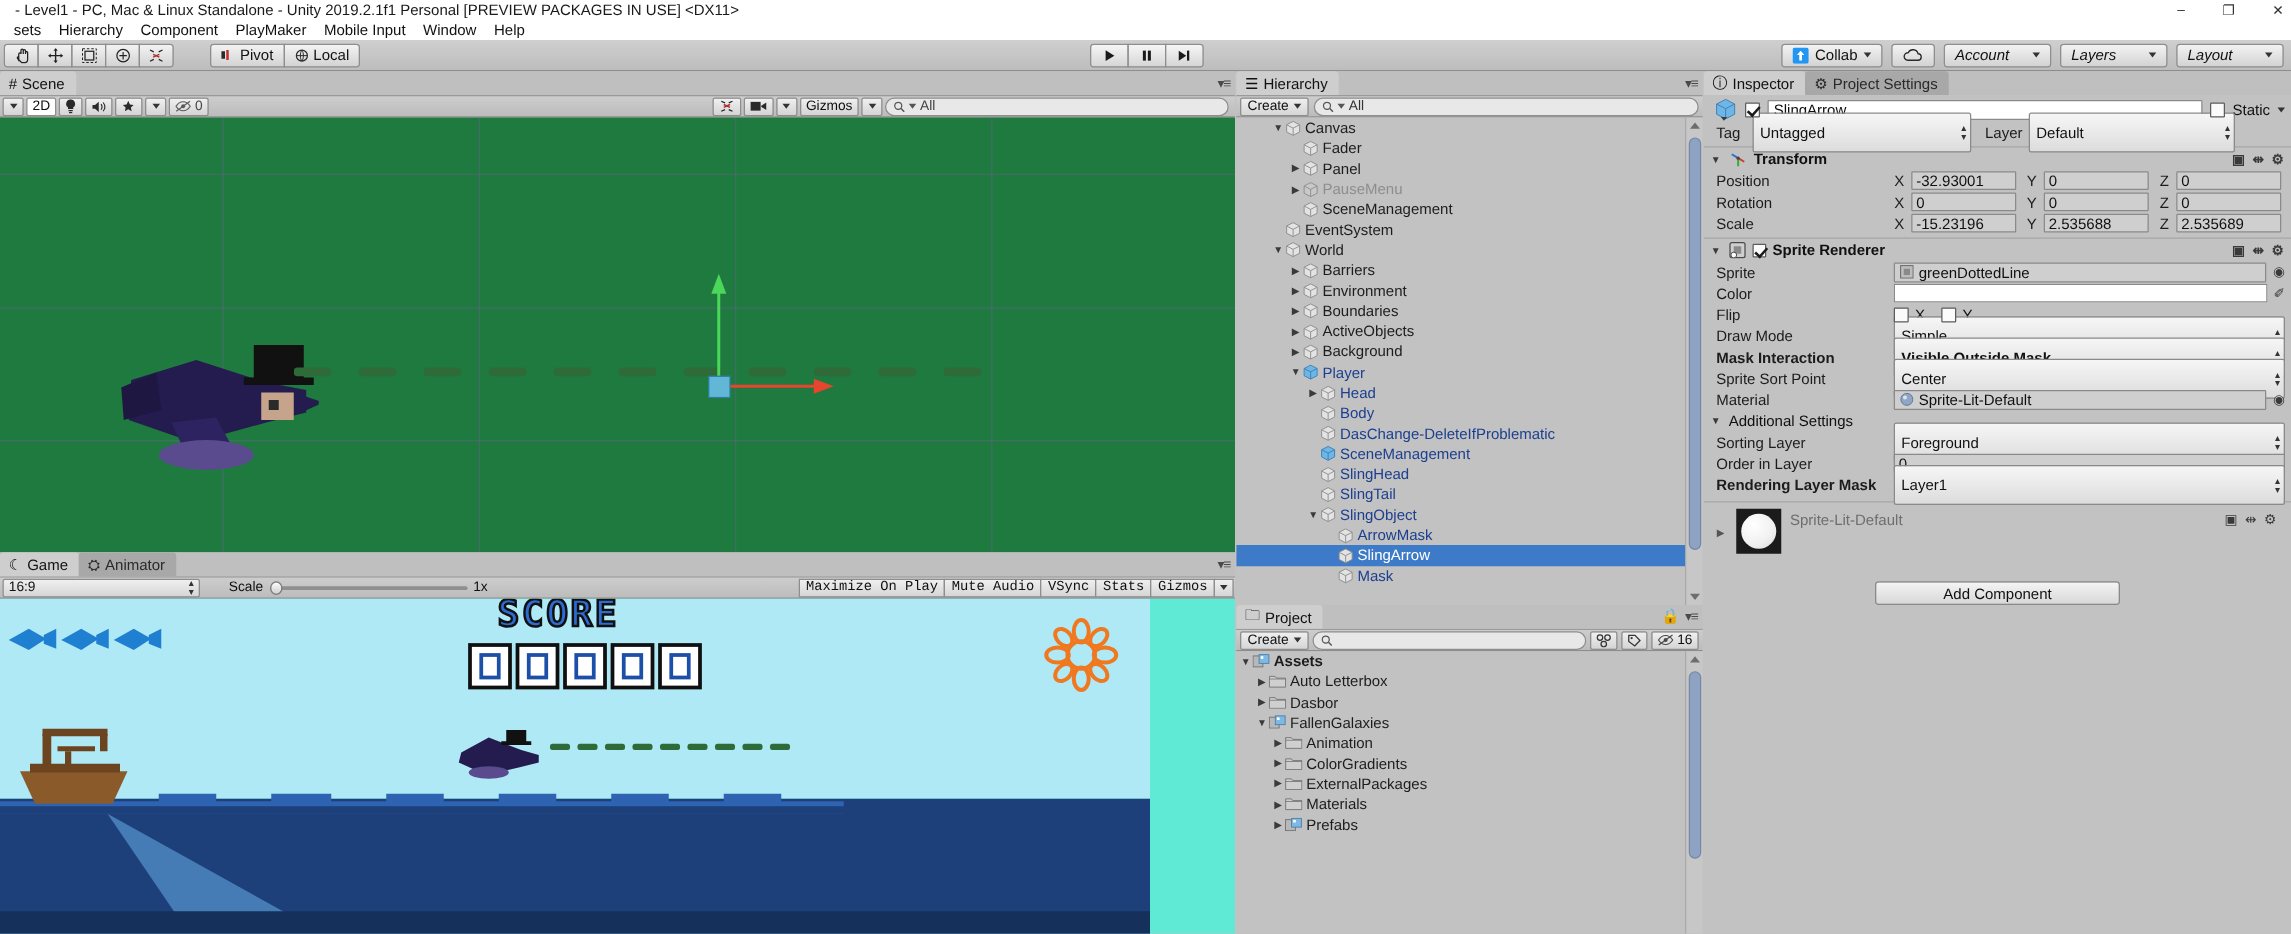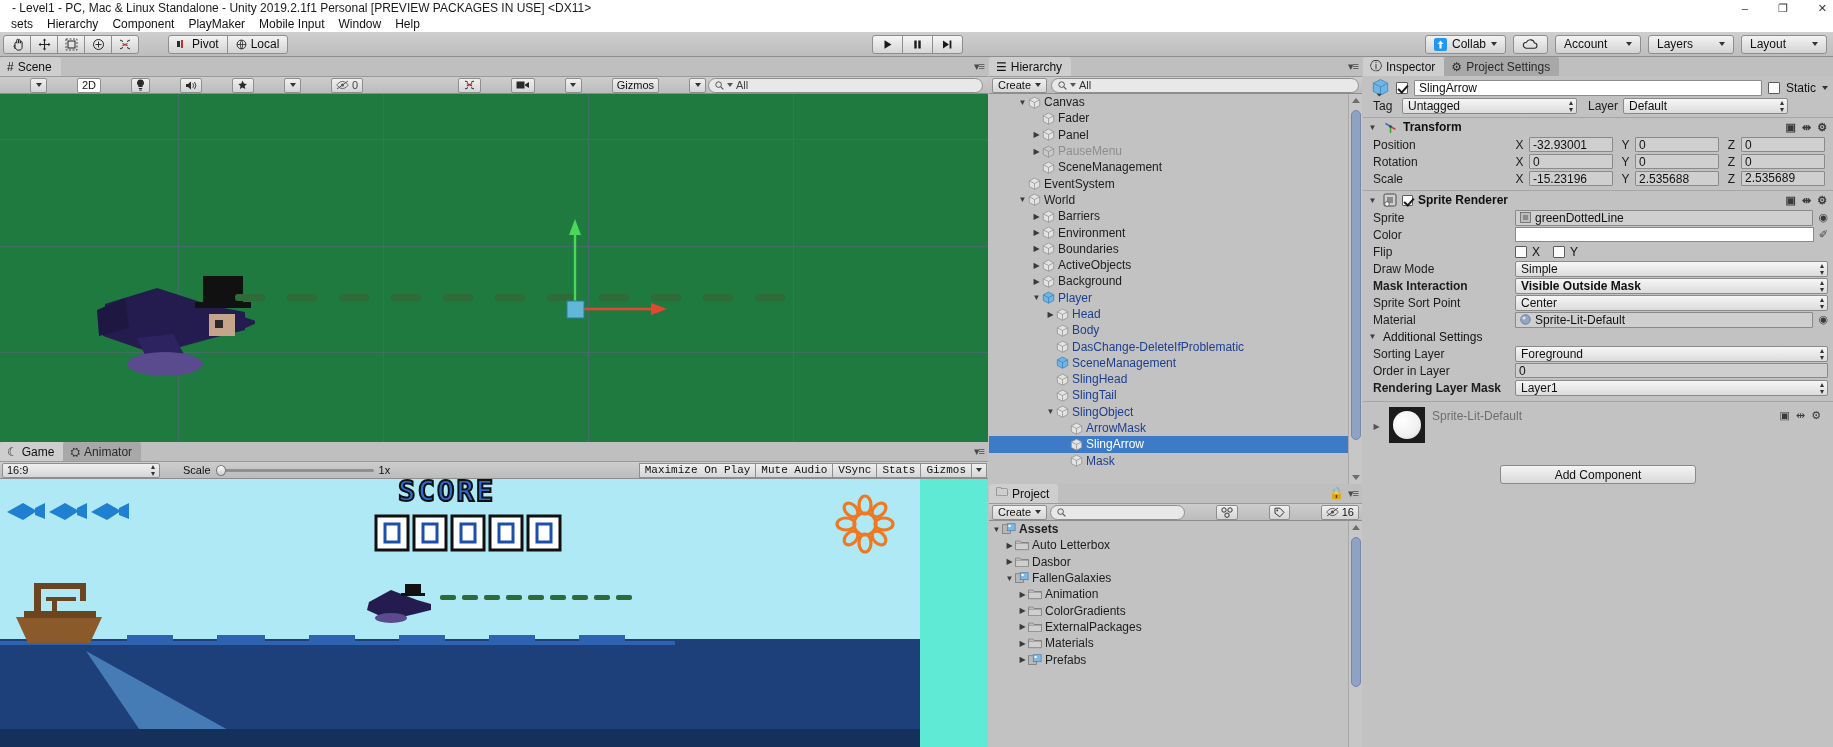--- a/index.html
+++ b/index.html
@@ -70,21 +70,21 @@
   .playbtn:last-child { border-radius: 0 3px 3px 0; }
   .rightgroup {
     position: absolute; right: 6px; display: flex; align-items: center; gap: 7px;
   }
   .rbtn {
     height: 19px; padding: 0 8px; border: 1px solid #8e8e8e; border-radius: 3px;
     background: linear-gradient(#f3f3f3, #d3d3d3);
     display: flex; align-items: center; gap: 5px; font-size: 12px;
   }
   .caret { width: 0; height: 0; border-left: 3.5px solid transparent; border-right: 3.5px solid transparent; border-top: 4px solid #333; }
-  .rbtn.wide { min-width: 86px; justify-content: space-between; }
+  .rbtn.wide { min-width: 86px; justify-content: space-between; font-style: italic; }
 
   
   .panel { position: absolute; background: #c2c2c2; }
   .panel-tabrow {
     height: 19px; background: #bfbfbf; display: flex; align-items: flex-end;
     position: relative;
   }
   .ptab {
     height: 19px; padding: 0 9px 0 7px; display: flex; align-items: center; gap: 4px;
     font-size: 12px; background: #a8a8a8; color: #2a2a2a;
@@ -97,21 +97,21 @@
   
   #scene-panel { left: 0; top: 57px; width: 988px; height: 385px; }
   .scene-toolbar {
     height: 18px; background: linear-gradient(#cdcdcd,#bcbcbc);
     border-top: 1px solid #9a9a9a; border-bottom: 1px solid #8d8d8d;
     display: flex; align-items: center; padding: 0 2px; gap: 2px;
   }
   .sbtn {
     height: 15px; min-width: 17px; padding: 0 4px; border: 1px solid #8e8e8e;
     background: linear-gradient(#f0f0f0,#d4d4d4); display: flex; align-items: center;
-    justify-content: center; font-size: 11px; border-radius: 2px; gap: 3px; margin-left: 28px;
+    justify-content: center; font-size: 11px; border-radius: 2px; gap: 3px;
   }
   .sbtn.flat { background: #ffffff; }
   .searchbox {
     height: 15px; border: 1px solid #8e8e8e; border-radius: 8px;
     background: #e8e8e8; display: flex; align-items: center; padding: 0 6px;
     font-size: 11px; color: #444; gap: 3px;
   }
   .scene-view { position: absolute; left: 0; top: 37px; right: 0; bottom: 0; background: #1f7a3f; overflow: hidden; }
   .grid-v, .grid-h { position: absolute; background: rgba(120,90,160,0.40); }
 
@@ -192,21 +192,21 @@
     content: ""; position: absolute; left: 3px; top: 0px; width: 4px; height: 8px;
     border: solid #1a1a1a; border-width: 0 2px 2px 0; transform: rotate(42deg);
   }
   .txtfield {
     height: 16px; border: 1px solid #8a8a8a; background: #ffffff;
     display: flex; align-items: center; padding: 0 4px; font-size: 12px; border-radius: 1px;
   }
   .rowline { height: 17px; display: flex; align-items: center; padding: 0 5px 0 10px; gap: 5px; font-size: 12px; }
   .lbl { color: #1c1c1c; }
   .dropdown {
-    height: 16px; border: 1px solid #8a8a8a; border-radius: 2px;
+    height: 32px; border: 1px solid #8a8a8a; border-radius: 2px;
     background: linear-gradient(#f6f6f6,#dcdcdc); display: flex; align-items: center;
     justify-content: space-between; padding: 0 3px 0 5px; font-size: 12px;
   }
   .dd-arrows { font-size: 8px; color: #333; line-height: 7px; text-align: center; }
   .sect-header {
     height: 19px; display: flex; align-items: center; gap: 5px; padding-left: 4px;
     background: #c2c2c2; border-top: 1px solid #a6a6a6; font-weight: bold; font-size: 12px;
   }
   .numfield {
     height: 15px; border: 1px solid #8a8a8a; background: #cfcfcf;
@@ -1109,21 +1109,21 @@
             <span class="lbl" style="width: 137px;">Scale</span>
             <span class="axis">X</span>
             <div class="numfield" style="flex: 1 1 0%; margin-right: 3px;">
               <span>-15.23196</span>
             </div>
             <span class="axis">Y</span>
             <div class="numfield" style="flex: 1 1 0%; margin-right: 3px;">
               <span>2.535688</span>
             </div>
             <span class="axis">Z</span>
-            <div class="numfield" style="flex: 1 1 0%; margin-right: 3px; align-items: flex-end;">
+            <div class="numfield" style="flex: 1 1 0%; margin-right: 3px;">
               <span>2.535689</span>
             </div>
           </div>
         </div>
 
       <div class="sect-header" style="margin-top:3px">
         <span class="tri">▼</span>
         <svg width="14" height="14" viewBox="0 0 14 14">
           <rect x="1" y="1" width="12" height="12" rx="1.5" fill="#cfcfcf" stroke="#4a4a4a" stroke-width="1"></rect>
           <rect x="4" y="4" width="6" height="6" fill="#8a8a8a"></rect>

